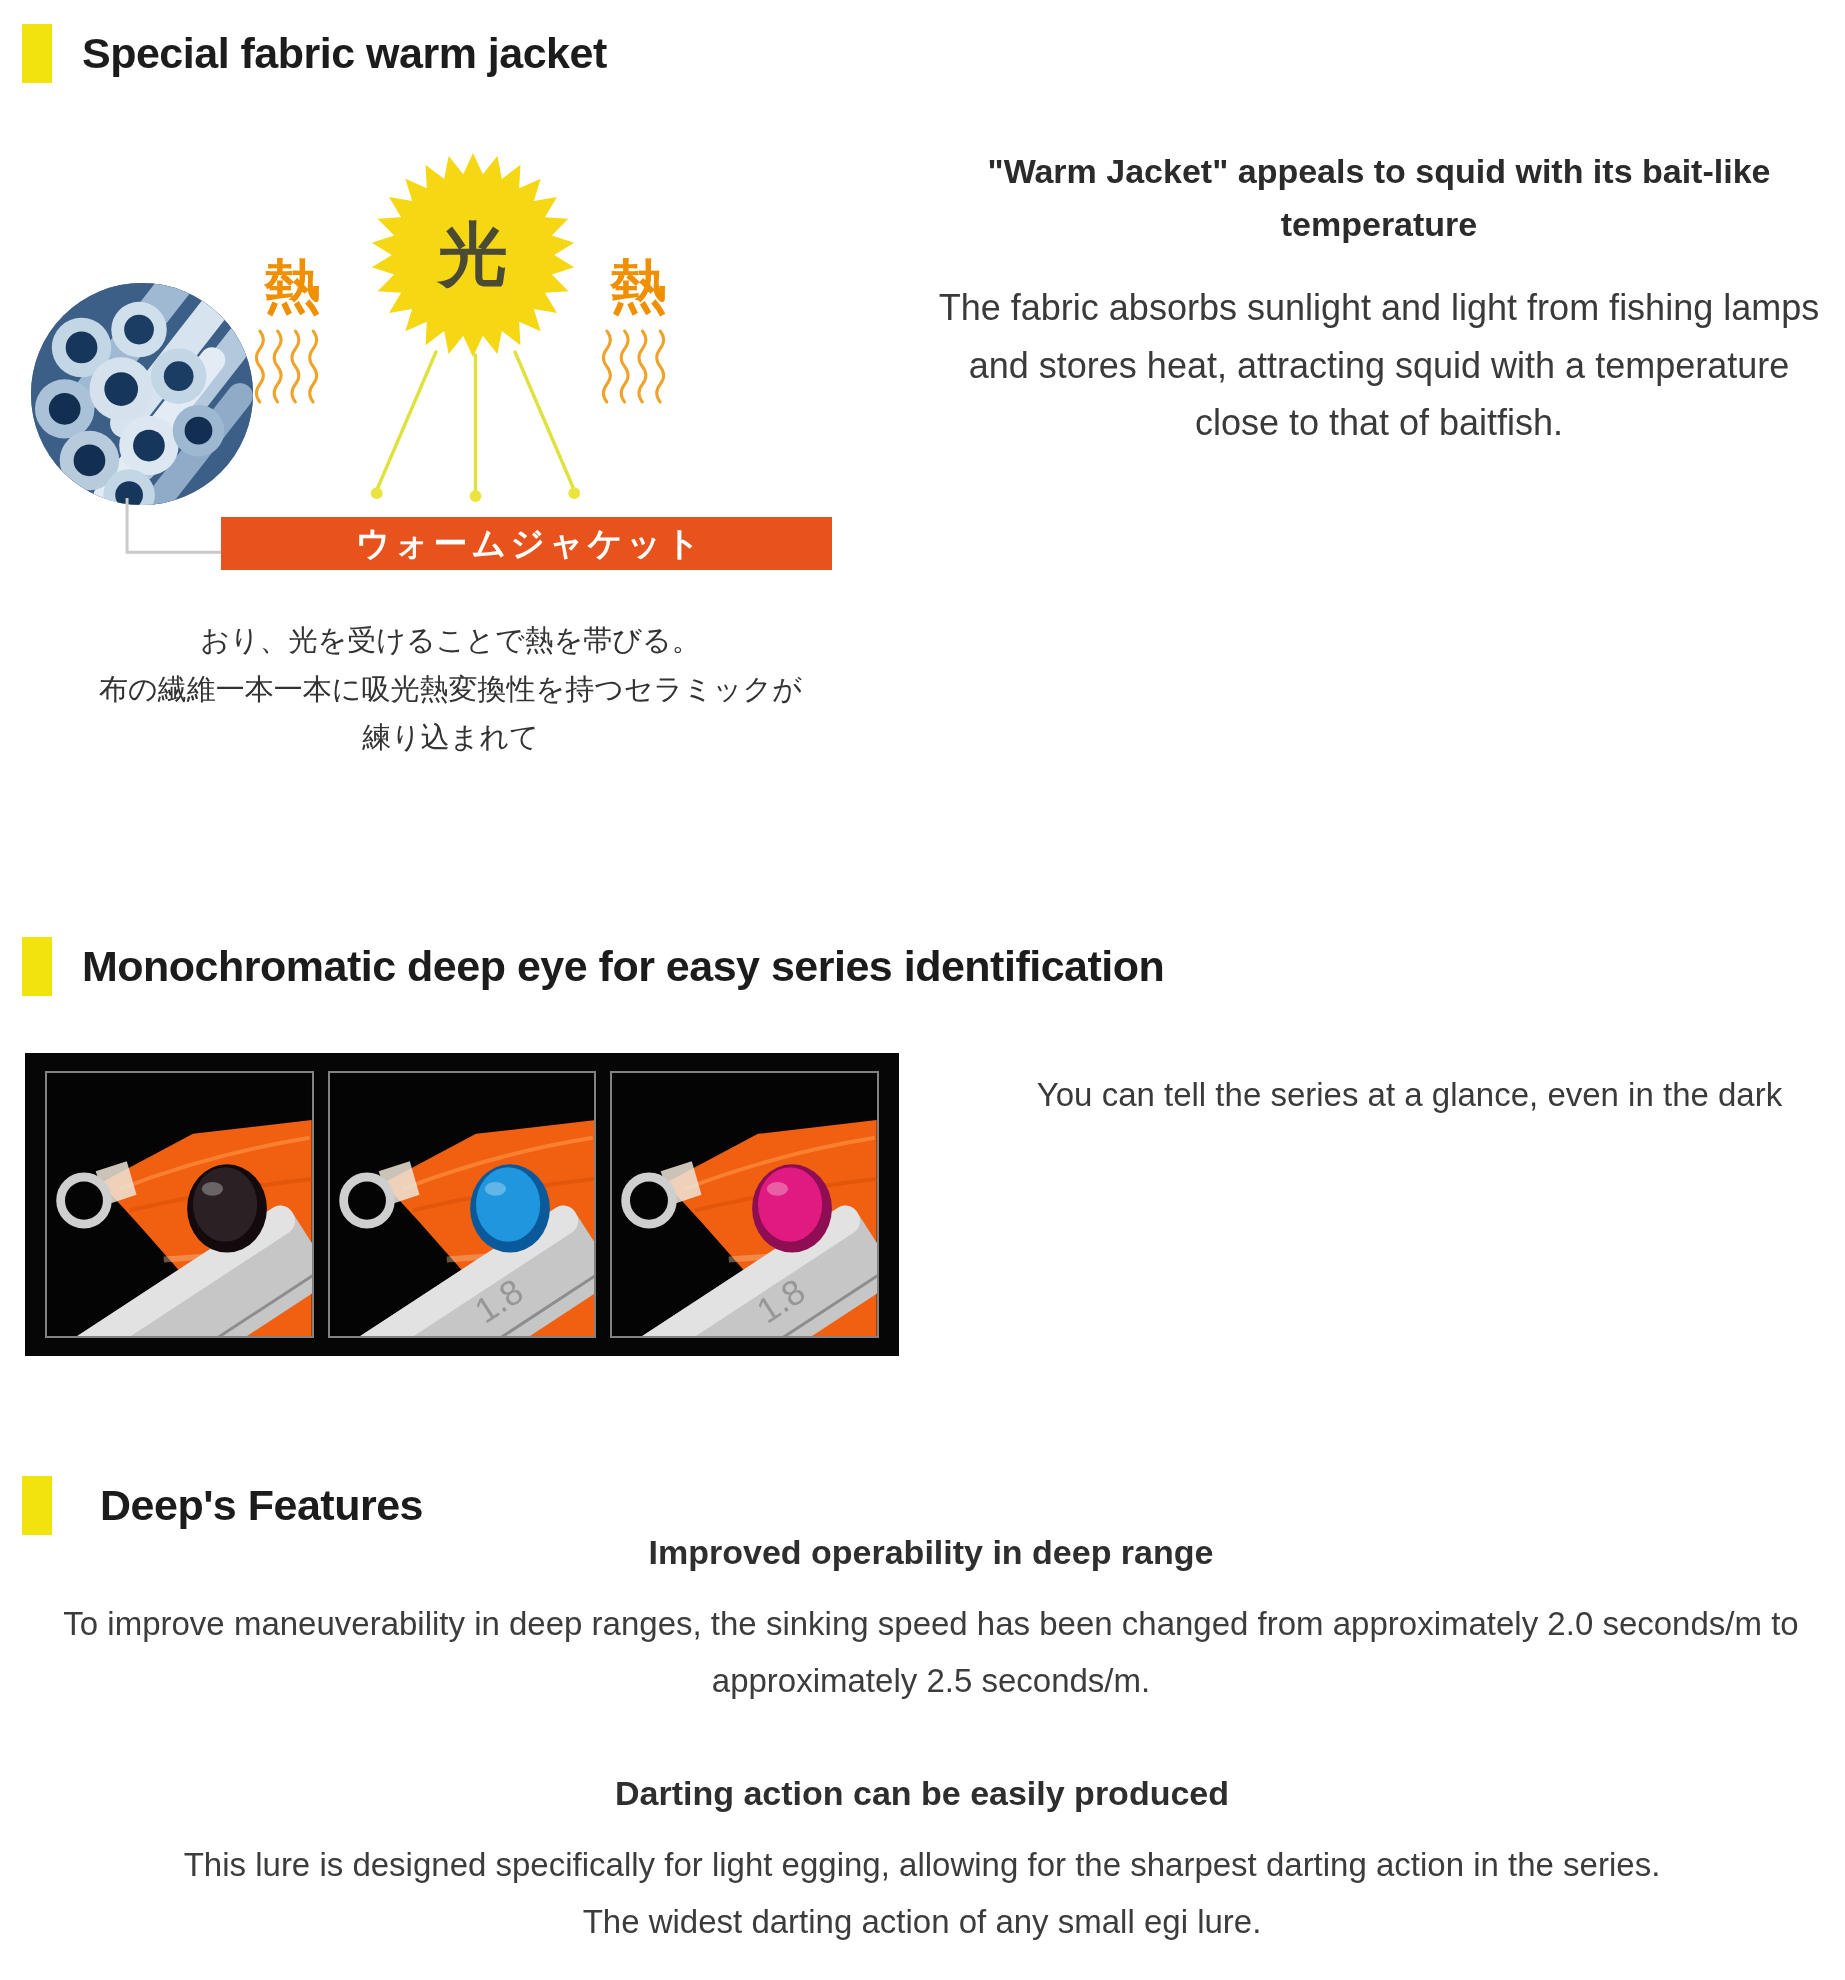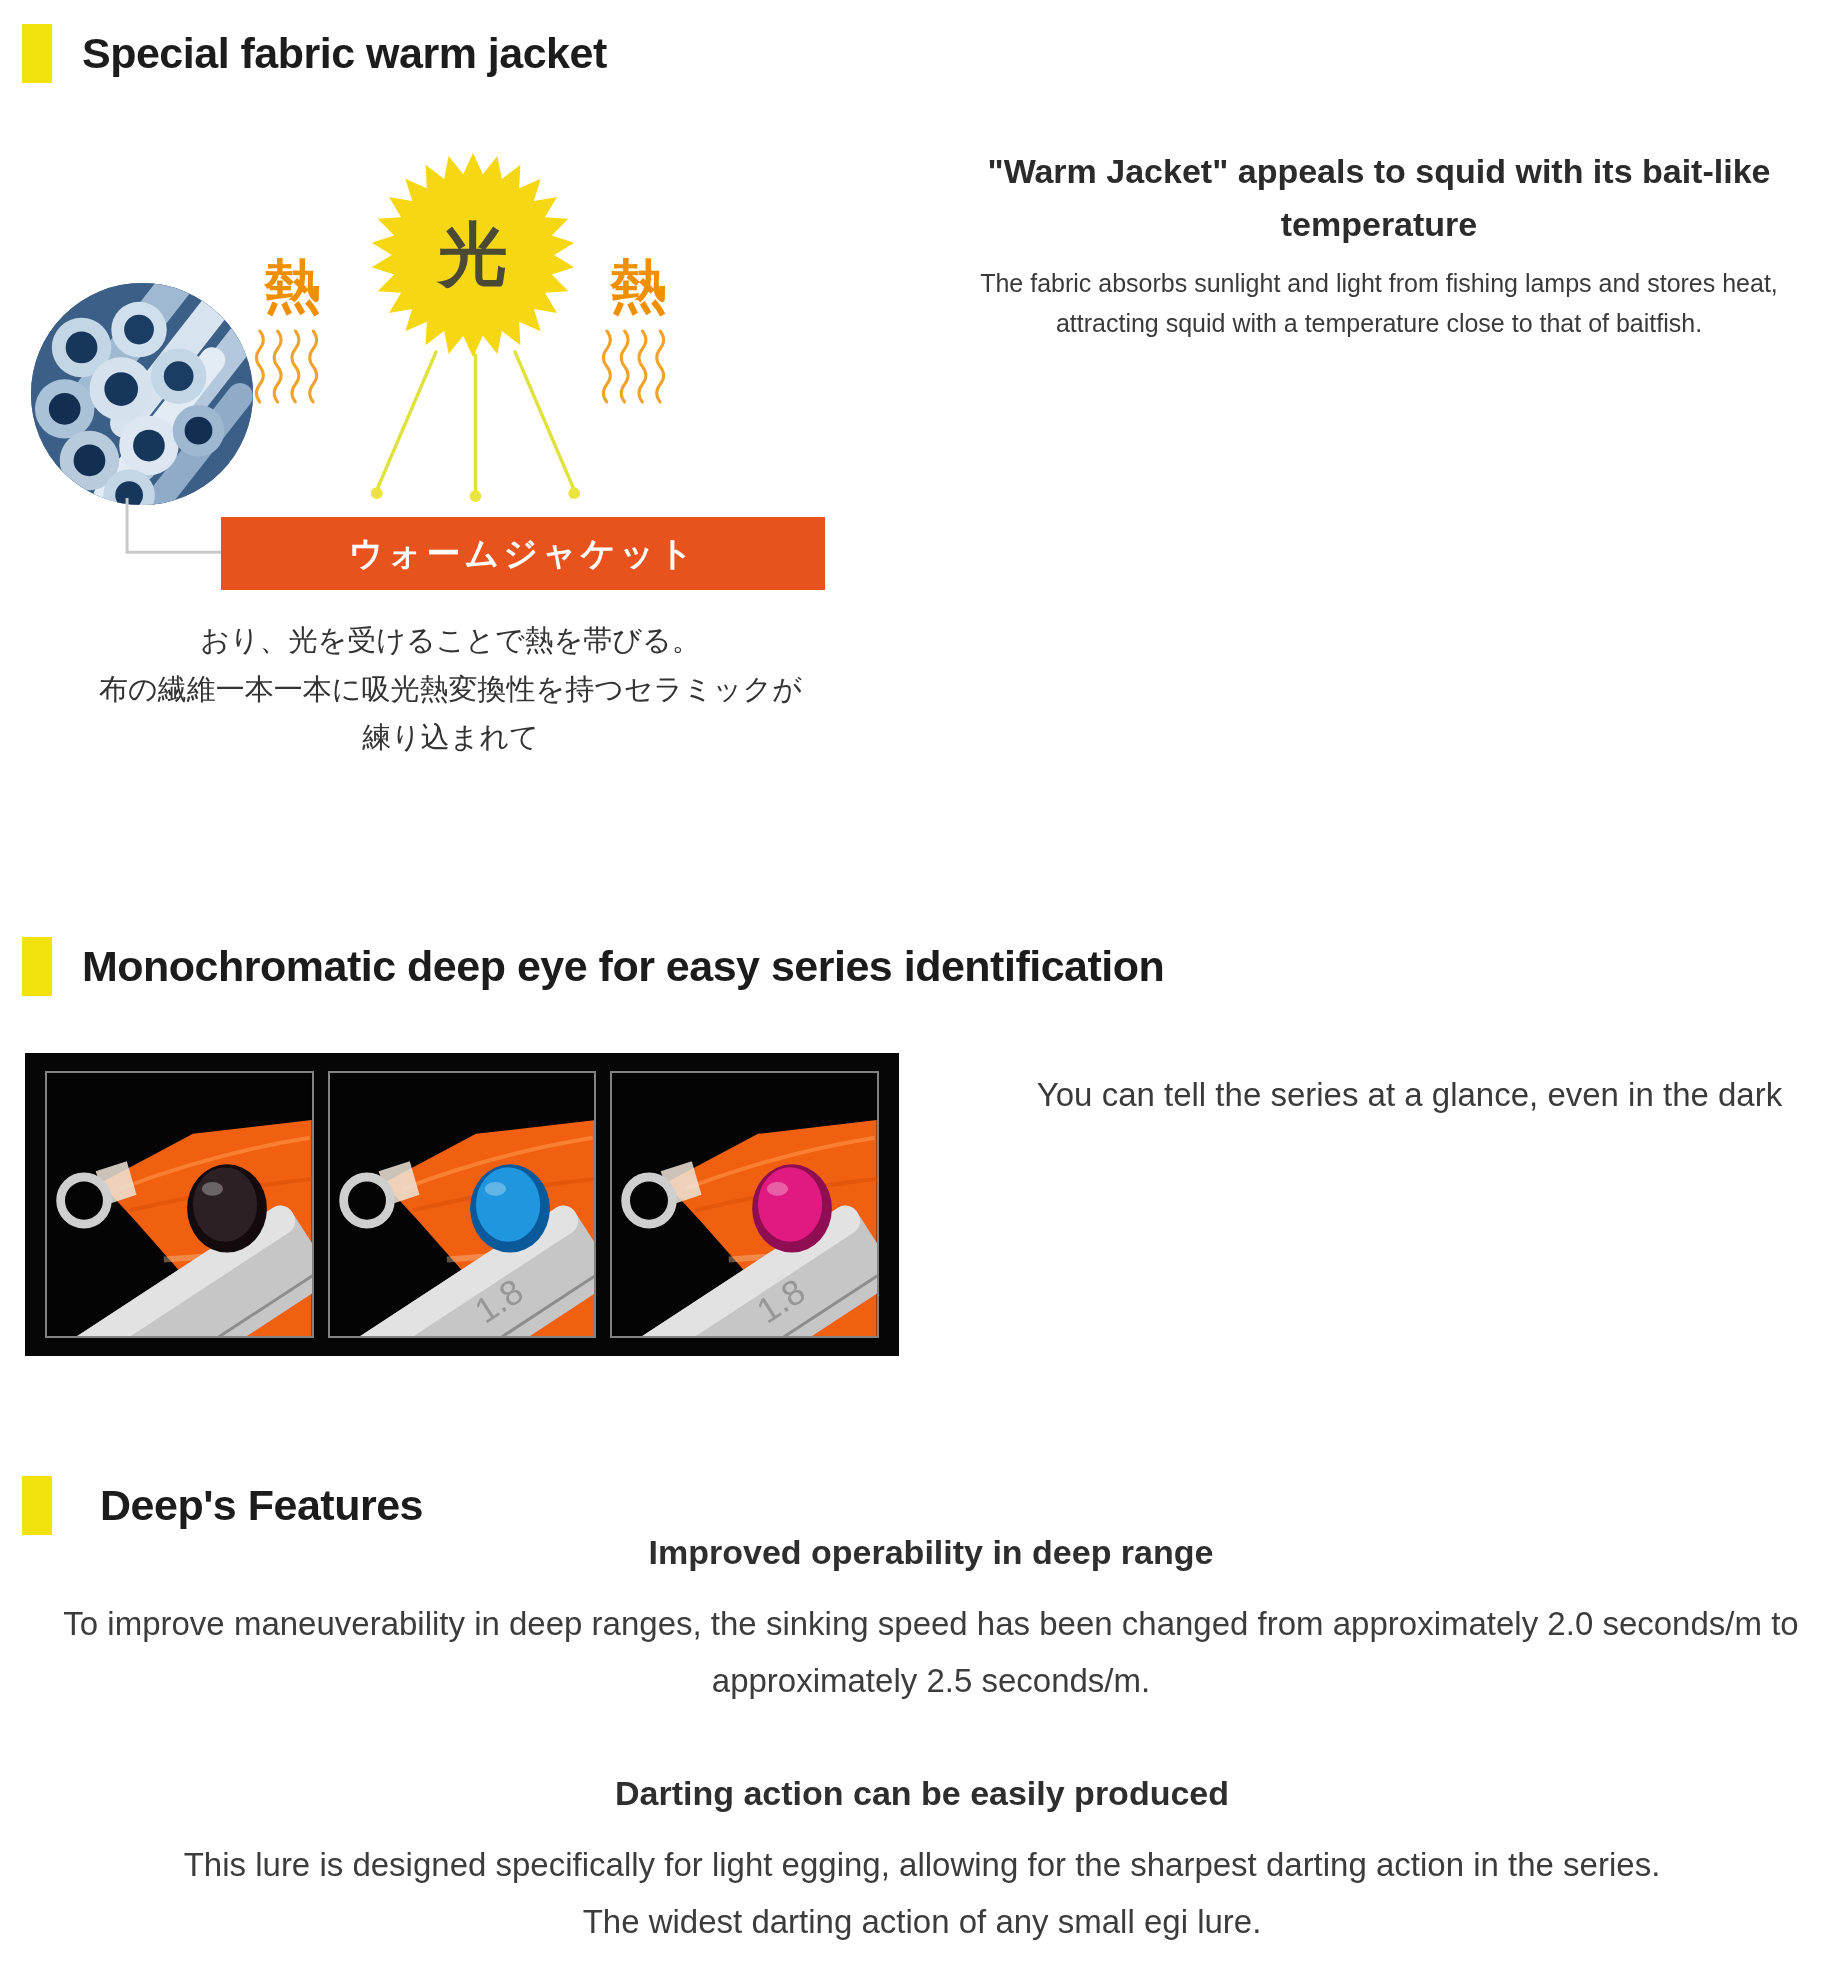--- a/index.html
+++ b/index.html
@@ -18,21 +18,21 @@
   .heat-kanji{width:89px;text-align:center;font-size:57px;font-weight:bold;color:#f09000;}
   .sun-wrap{width:210px;height:210px;}
   .sun-wrap svg{position:absolute;left:0;top:0;}
   .sun-kanji{position:absolute;left:0;top:0;width:210px;height:210px;display:flex;align-items:center;justify-content:center;
     font-size:69px;font-weight:bold;color:#4a4a35;}
   .wj-bar{display:flex;align-items:center;justify-content:center;
     color:#ffffff;font-size:34px;font-weight:bold;letter-spacing:4px;}
   .jp-caption{font-size:29px;line-height:1.68;color:#333333;font-weight:500;}
   
   .col-title{font-size:34px;font-weight:bold;color:#2b2b2b;line-height:1.56;}
-  .col-body{font-size:25px;color:#3a3a3a;line-height:1.6;margin-top:12px;}
+  .col-body{font-size:36px;color:#3a3a3a;line-height:1.6;margin-top:28px;}
   .plain-caption{font-size:33px;color:#3a3a3a;line-height:1.6;}
   
   .photo-strip{display:flex;gap:14px;box-sizing:border-box;padding:18px 20px;background:#060606;}
   .photo-panel{flex:1 1 0;border:2px solid #828282;background:#000;overflow:hidden;}
   .photo-panel svg{display:block;width:100%;height:100%;}
   
   .feature{width:1794px;}
   .feature .f-title{font-size:34px;font-weight:bold;color:#2e2e2e;margin-bottom:24px;}
   .feature .f-body{font-size:33px;color:#3c3c3c;line-height:1.72;}
 </style>
@@ -130,21 +130,21 @@
       <path d="M64,2 q7,9 0,18 q-7,9 0,18 q7,9 0,18 q-7,9 0,18"></path>
     </svg>
   </div>
 
   <div class="abs" style="left:99px;top:490px;">
     <svg width="139" height="74" viewBox="0 0 140 75" fill="none">
       <polyline points="28,8 28,63 126,63" stroke="#c9c9c9" stroke-width="3"></polyline>
     </svg>
   </div>
 
-  <div class="abs wj-bar" style="left: 221px; top: 517px; width: 604px; height: 73px; background: rgb(232, 82, 28);">
+  <div class="abs wj-bar" style="left: 221px; top: 517px; width: 604px; height: 53px; background: rgb(232, 82, 28); padding-left: 7px;">
     <span>ウォームジャケット</span>
   </div>
 
   <div class="abs jp-caption" style="left:94px;top:616px;width:713px;">
     <div>おり、光を受けることで熱を帯びる。</div>
     <div>布の繊維一本一本に吸光熱変換性を持つセラミックが練り込まれて</div>
   </div>
 
   <div class="abs" style="left:931px;top:145px;width:896px;">
     <div class="col-title">"Warm Jacket" appeals to squid with its bait-like temperature</div>

